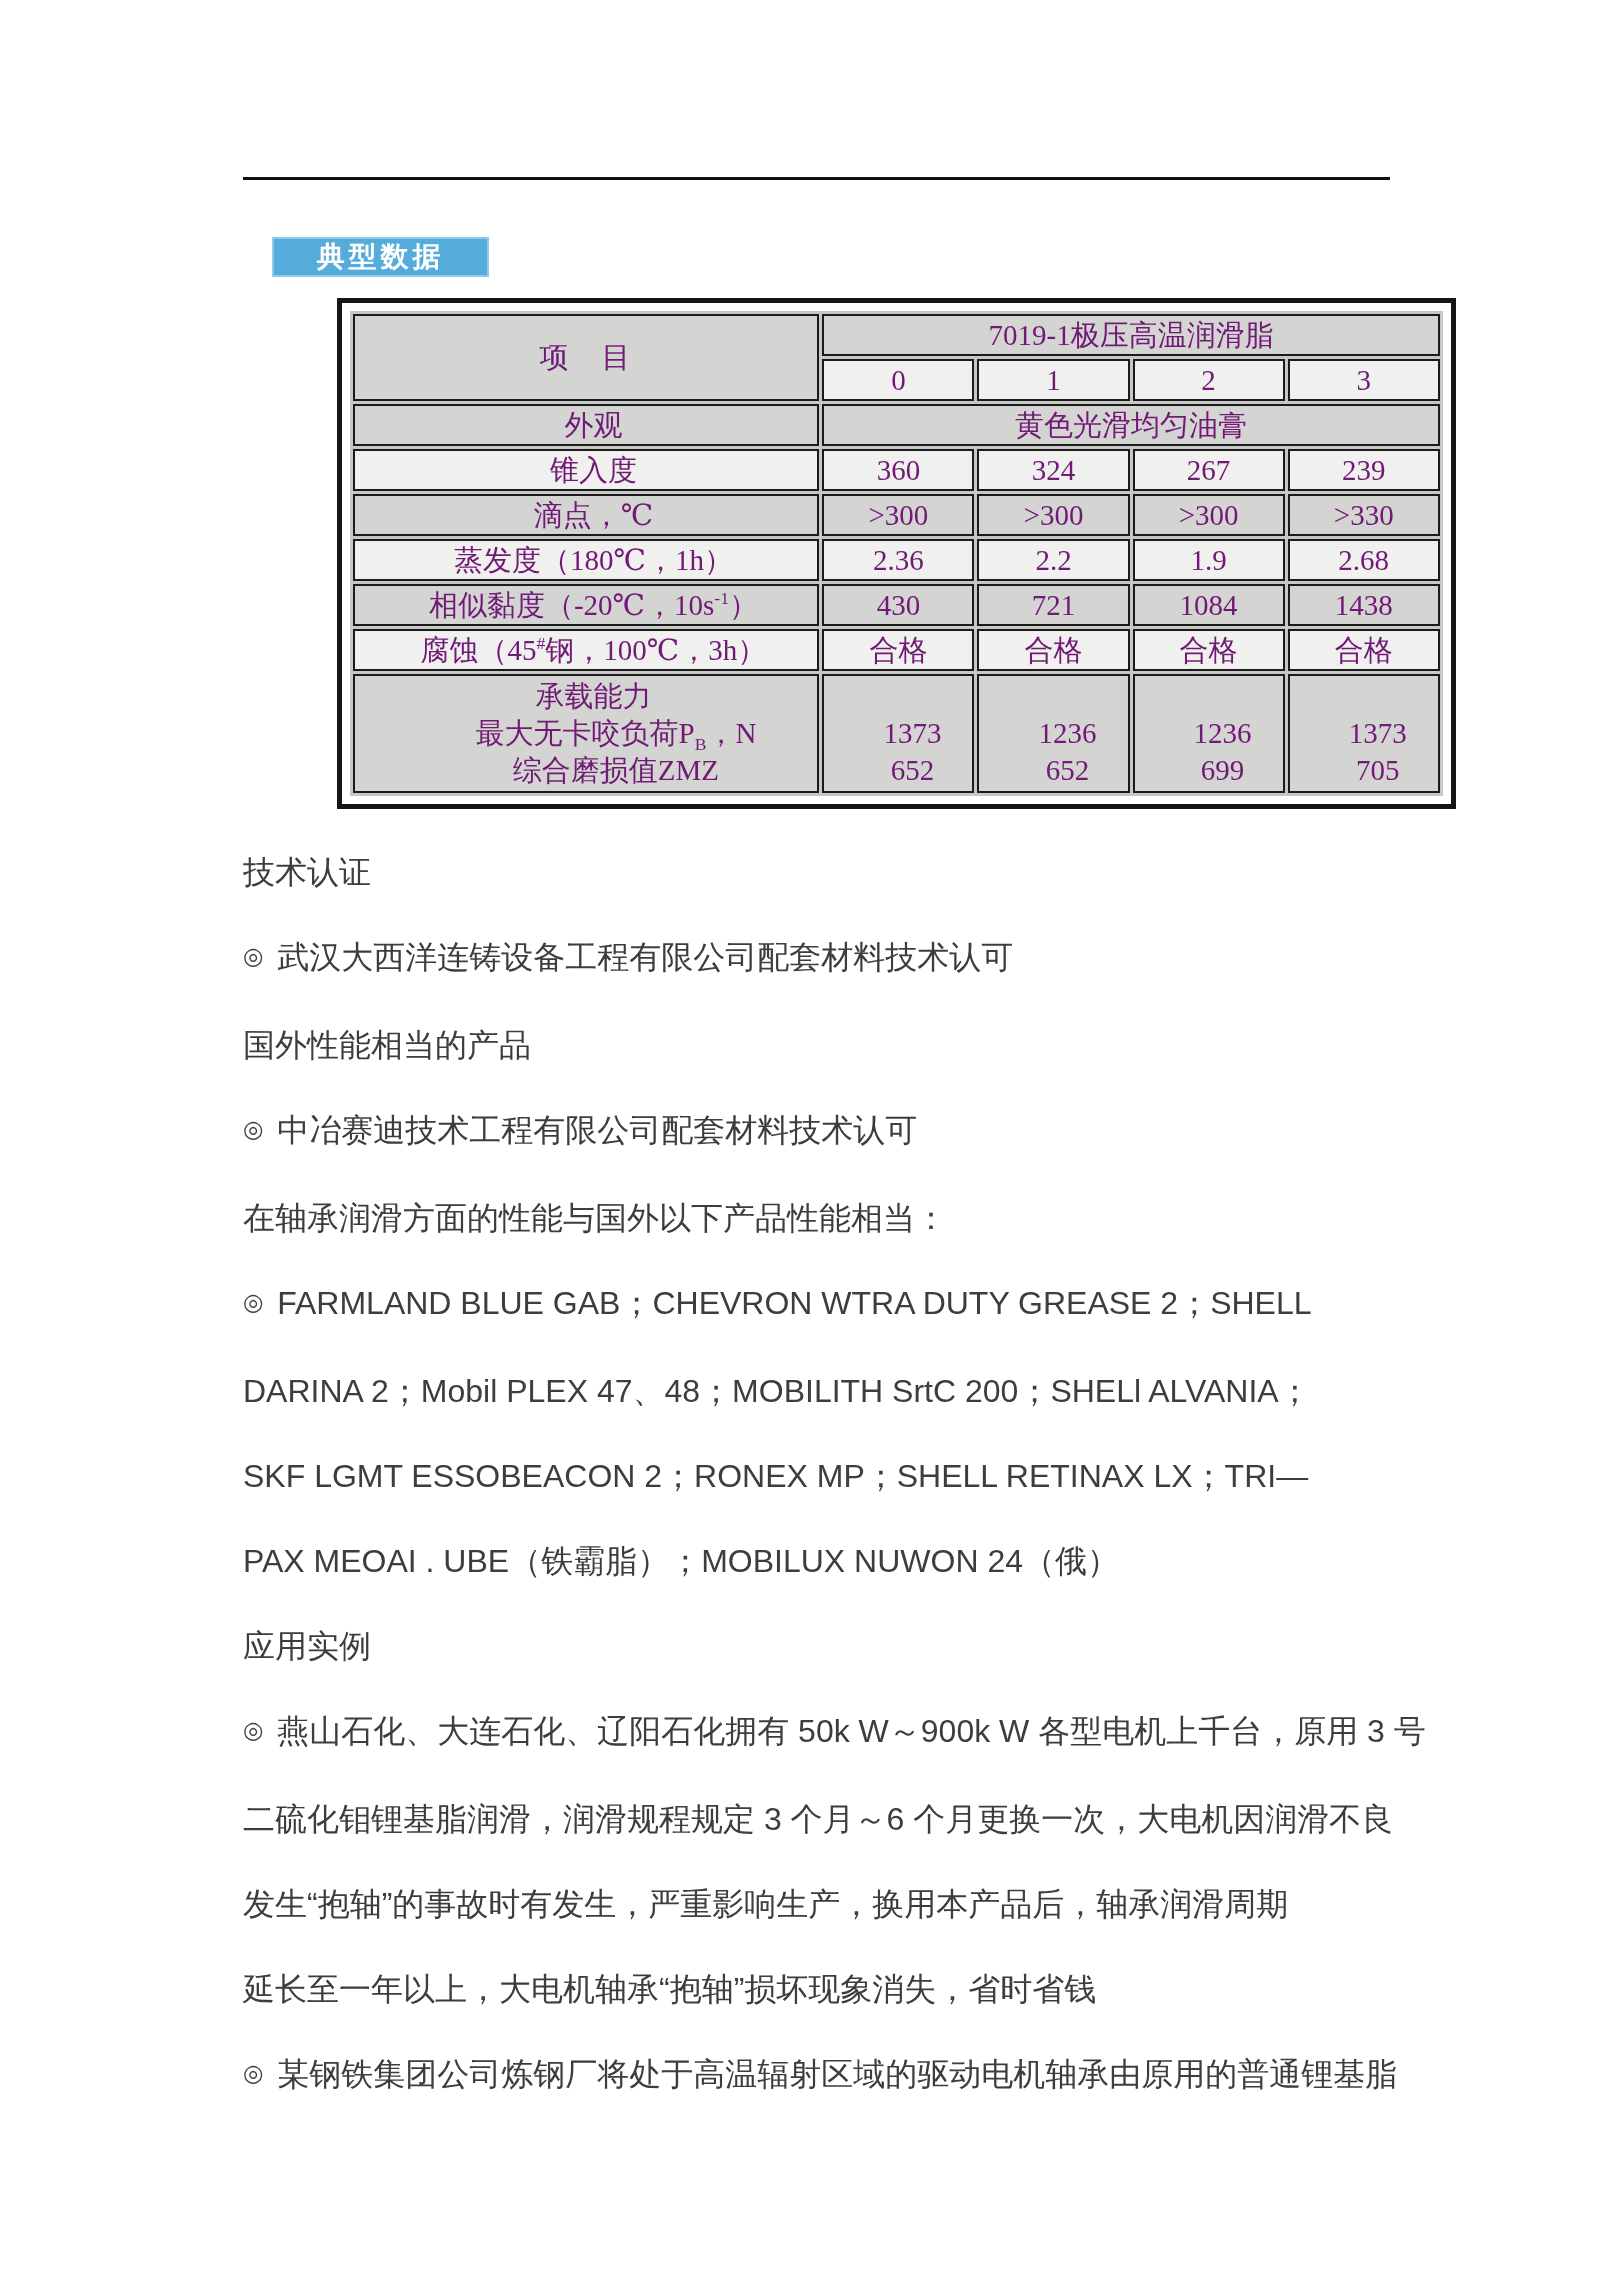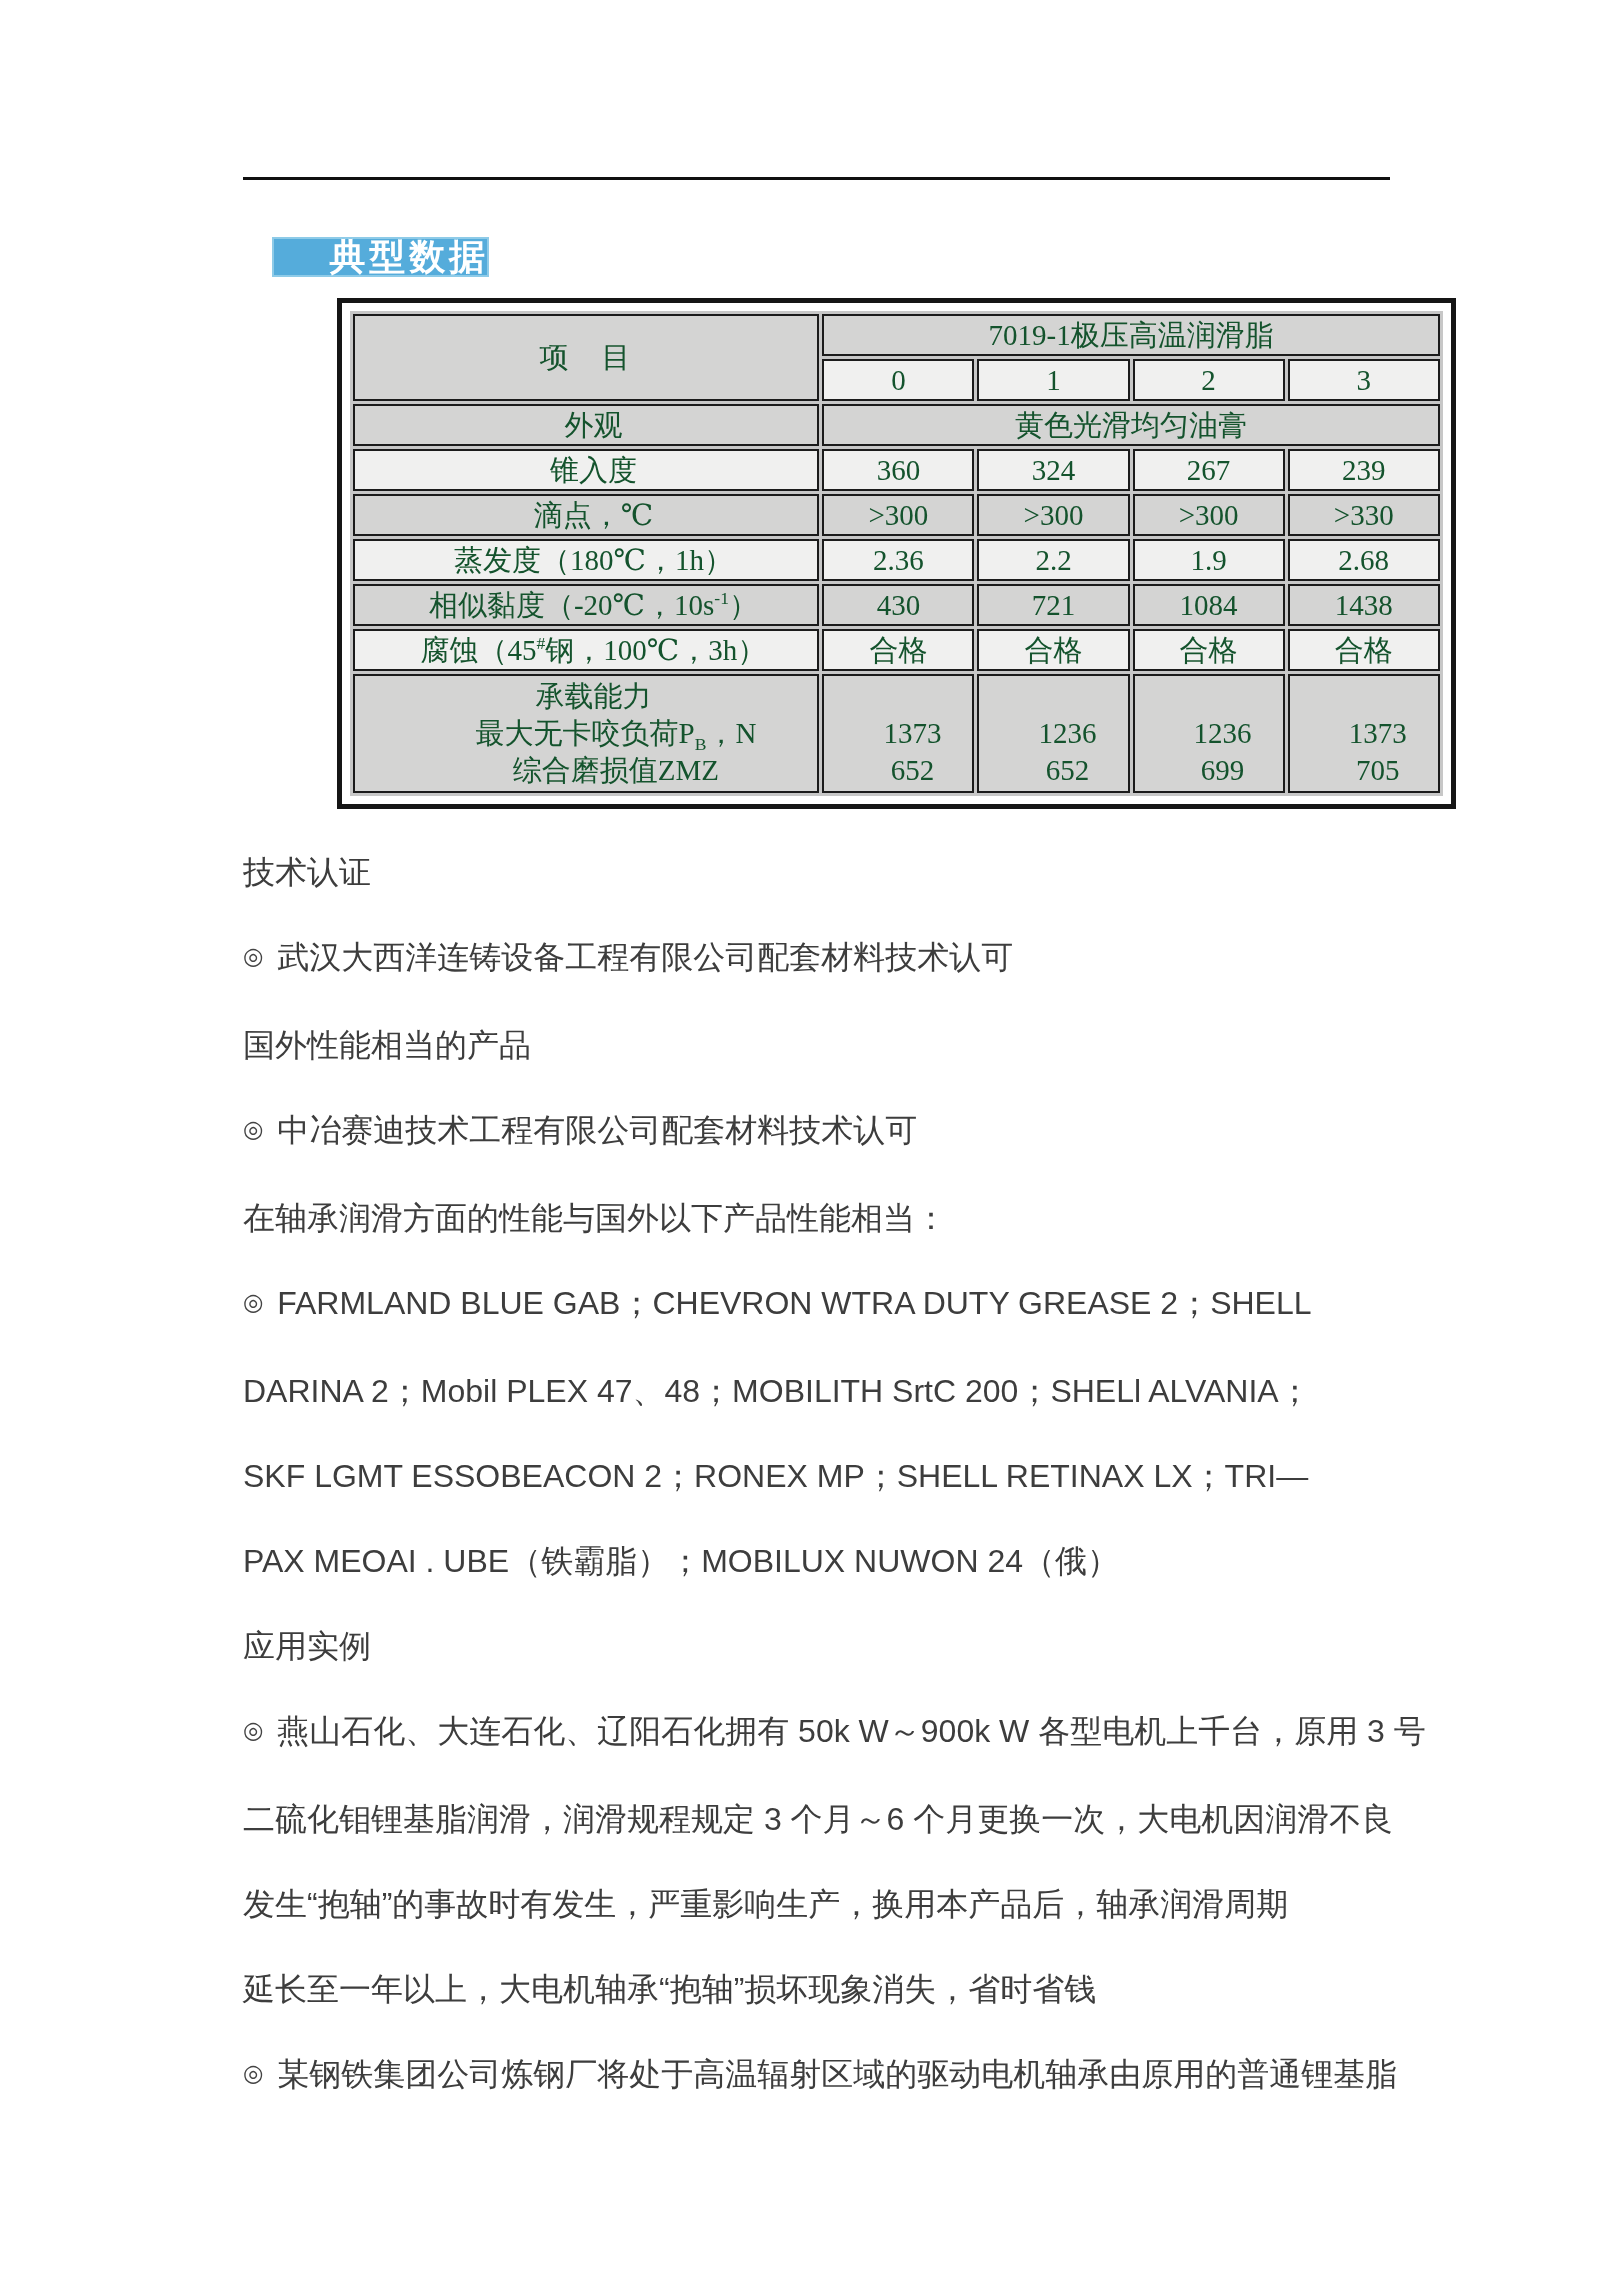--- a/index.html
+++ b/index.html
@@ -19,43 +19,43 @@
     background: #101010;
   }
 
   
   .badge {
     position: absolute;
     left: 272px; top: 237px;
     width: 217px; height: 40px;
     background: #55acdb;
     color: #ffffff;
-    font-size: 36px; font-weight: bold;
+    font-size: 28px; font-weight: bold;
     letter-spacing: 3.9px;
-    display: flex; align-items: center; justify-content: flex-end;
+    display: flex; align-items: center; justify-content: center;
     box-shadow: 0 0 0 2px #8ecbe8 inset;
   }
 
   
   .table-frame {
     position: absolute;
     left: 337px; top: 298px;
     width: 1093px;
     border: 5.9px solid #151515;
     padding: 7.8px;
     background: #ffffff;
   }
   table.spec {
     width: 100%;
     table-layout: fixed;
     border-collapse: separate;
     border-spacing: 3.9px;
     background: #c7c7c7;
     font-family: "Liberation Serif", "DejaVu Serif", serif;
-    color: #14532d;
+    color: #701a75;
   }
   table.spec td {
     border: 2px solid #1b1b1b;
     text-align: center;
     font-size: 29px;
     line-height: 36px;
     height: 36px;
     overflow: hidden;
     vertical-align: middle;
   }

